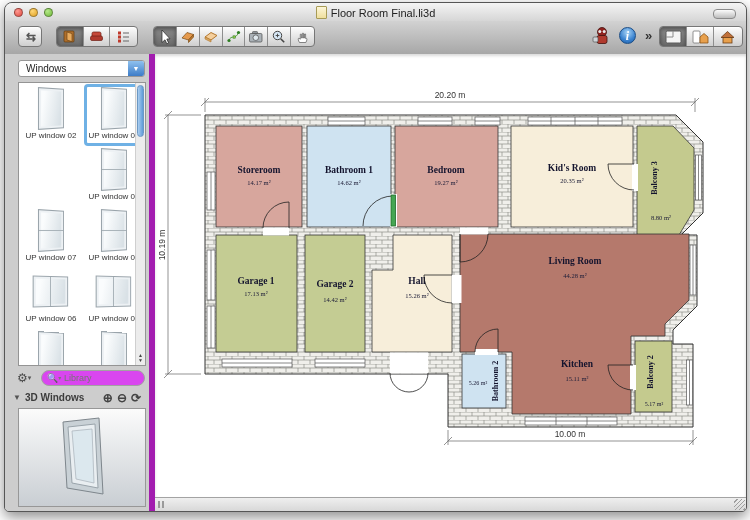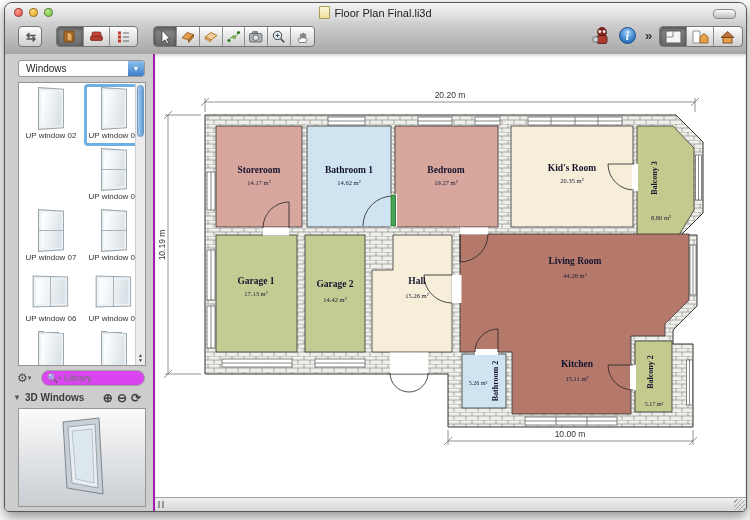--- a/index.html
+++ b/index.html
@@ -33,21 +33,21 @@
   .seg .sb:last-child{border-right:none;}
   .sel-dark{background:linear-gradient(#8d8d8d,#6a6a6a)!important;box-shadow:inset 0 2px 4px rgba(0,0,0,.45);}
   .swap-glyph{font-size:12px;color:#555;font-weight:bold;letter-spacing:-2px;}
   .chev{position:absolute;top:7px;font-size:13px;font-weight:bold;color:#333;}
   .info-btn{position:absolute;top:6px;width:17px;height:17px;border-radius:50%;
     background:radial-gradient(circle at 50% 30%,#a8d4f6,#3a82cf 60%,#1c5ea6);
     border:1px solid #1b4d86;color:#fff;text-align:center;font-family:"Liberation Serif",serif;
     font-style:italic;font-weight:bold;font-size:12px;line-height:16px;box-sizing:border-box;}
   
   .sidebar{position:absolute;left:0;top:51px;width:150px;bottom:0;background:#cdcdcd;
-    border-right:2px solid #a21caf;box-sizing:border-box;}
+    border-right:6px solid #a21caf;box-sizing:border-box;}
   .canvas{position:absolute;left:150px;top:51px;right:0;bottom:14px;background:#fff;
     box-shadow:inset 0 2px 3px rgba(0,0,0,.15);}
   .bottom-strip{position:absolute;left:150px;right:0;bottom:0;height:14px;
     background:linear-gradient(#efefef,#d8d8d8);border-top:1px solid #a3a3a3;box-sizing:border-box;}
   .strip-grip{position:absolute;left:3px;top:3px;width:8px;height:7px;
     background:repeating-linear-gradient(90deg,#9a9a9a 0 2px,transparent 2px 4px);}
   .resize-grip{position:absolute;right:1px;bottom:1px;width:11px;height:11px;
     background:repeating-linear-gradient(135deg,transparent 0 2px,#9f9f9f 2px 3px);}
   
   .dropdown{position:absolute;left:13px;top:6px;width:127px;height:17px;background:#fff;
@@ -95,21 +95,21 @@
 </head>
 <body>
 
 <div class="app-window">
 
   <div class="titlebar">
     <div class="tl red"></div>
     <div class="tl yel"></div>
     <div class="tl grn"></div>
     <div class="title-wrap">
-      <span class="doc-icon"></span><span>Floor Plan Final.li3d</span>
+      <span class="doc-icon"></span><span>Floor Room Final.li3d</span>
     </div>
     <div class="lozenge"></div>
   </div>
 
   <div class="toolbar">
     <div class="btn" style="left:13px;">
       <span class="swap-glyph">⇆</span>
     </div>
 
     <div class="seg" style="left:51px;width:82px;">

